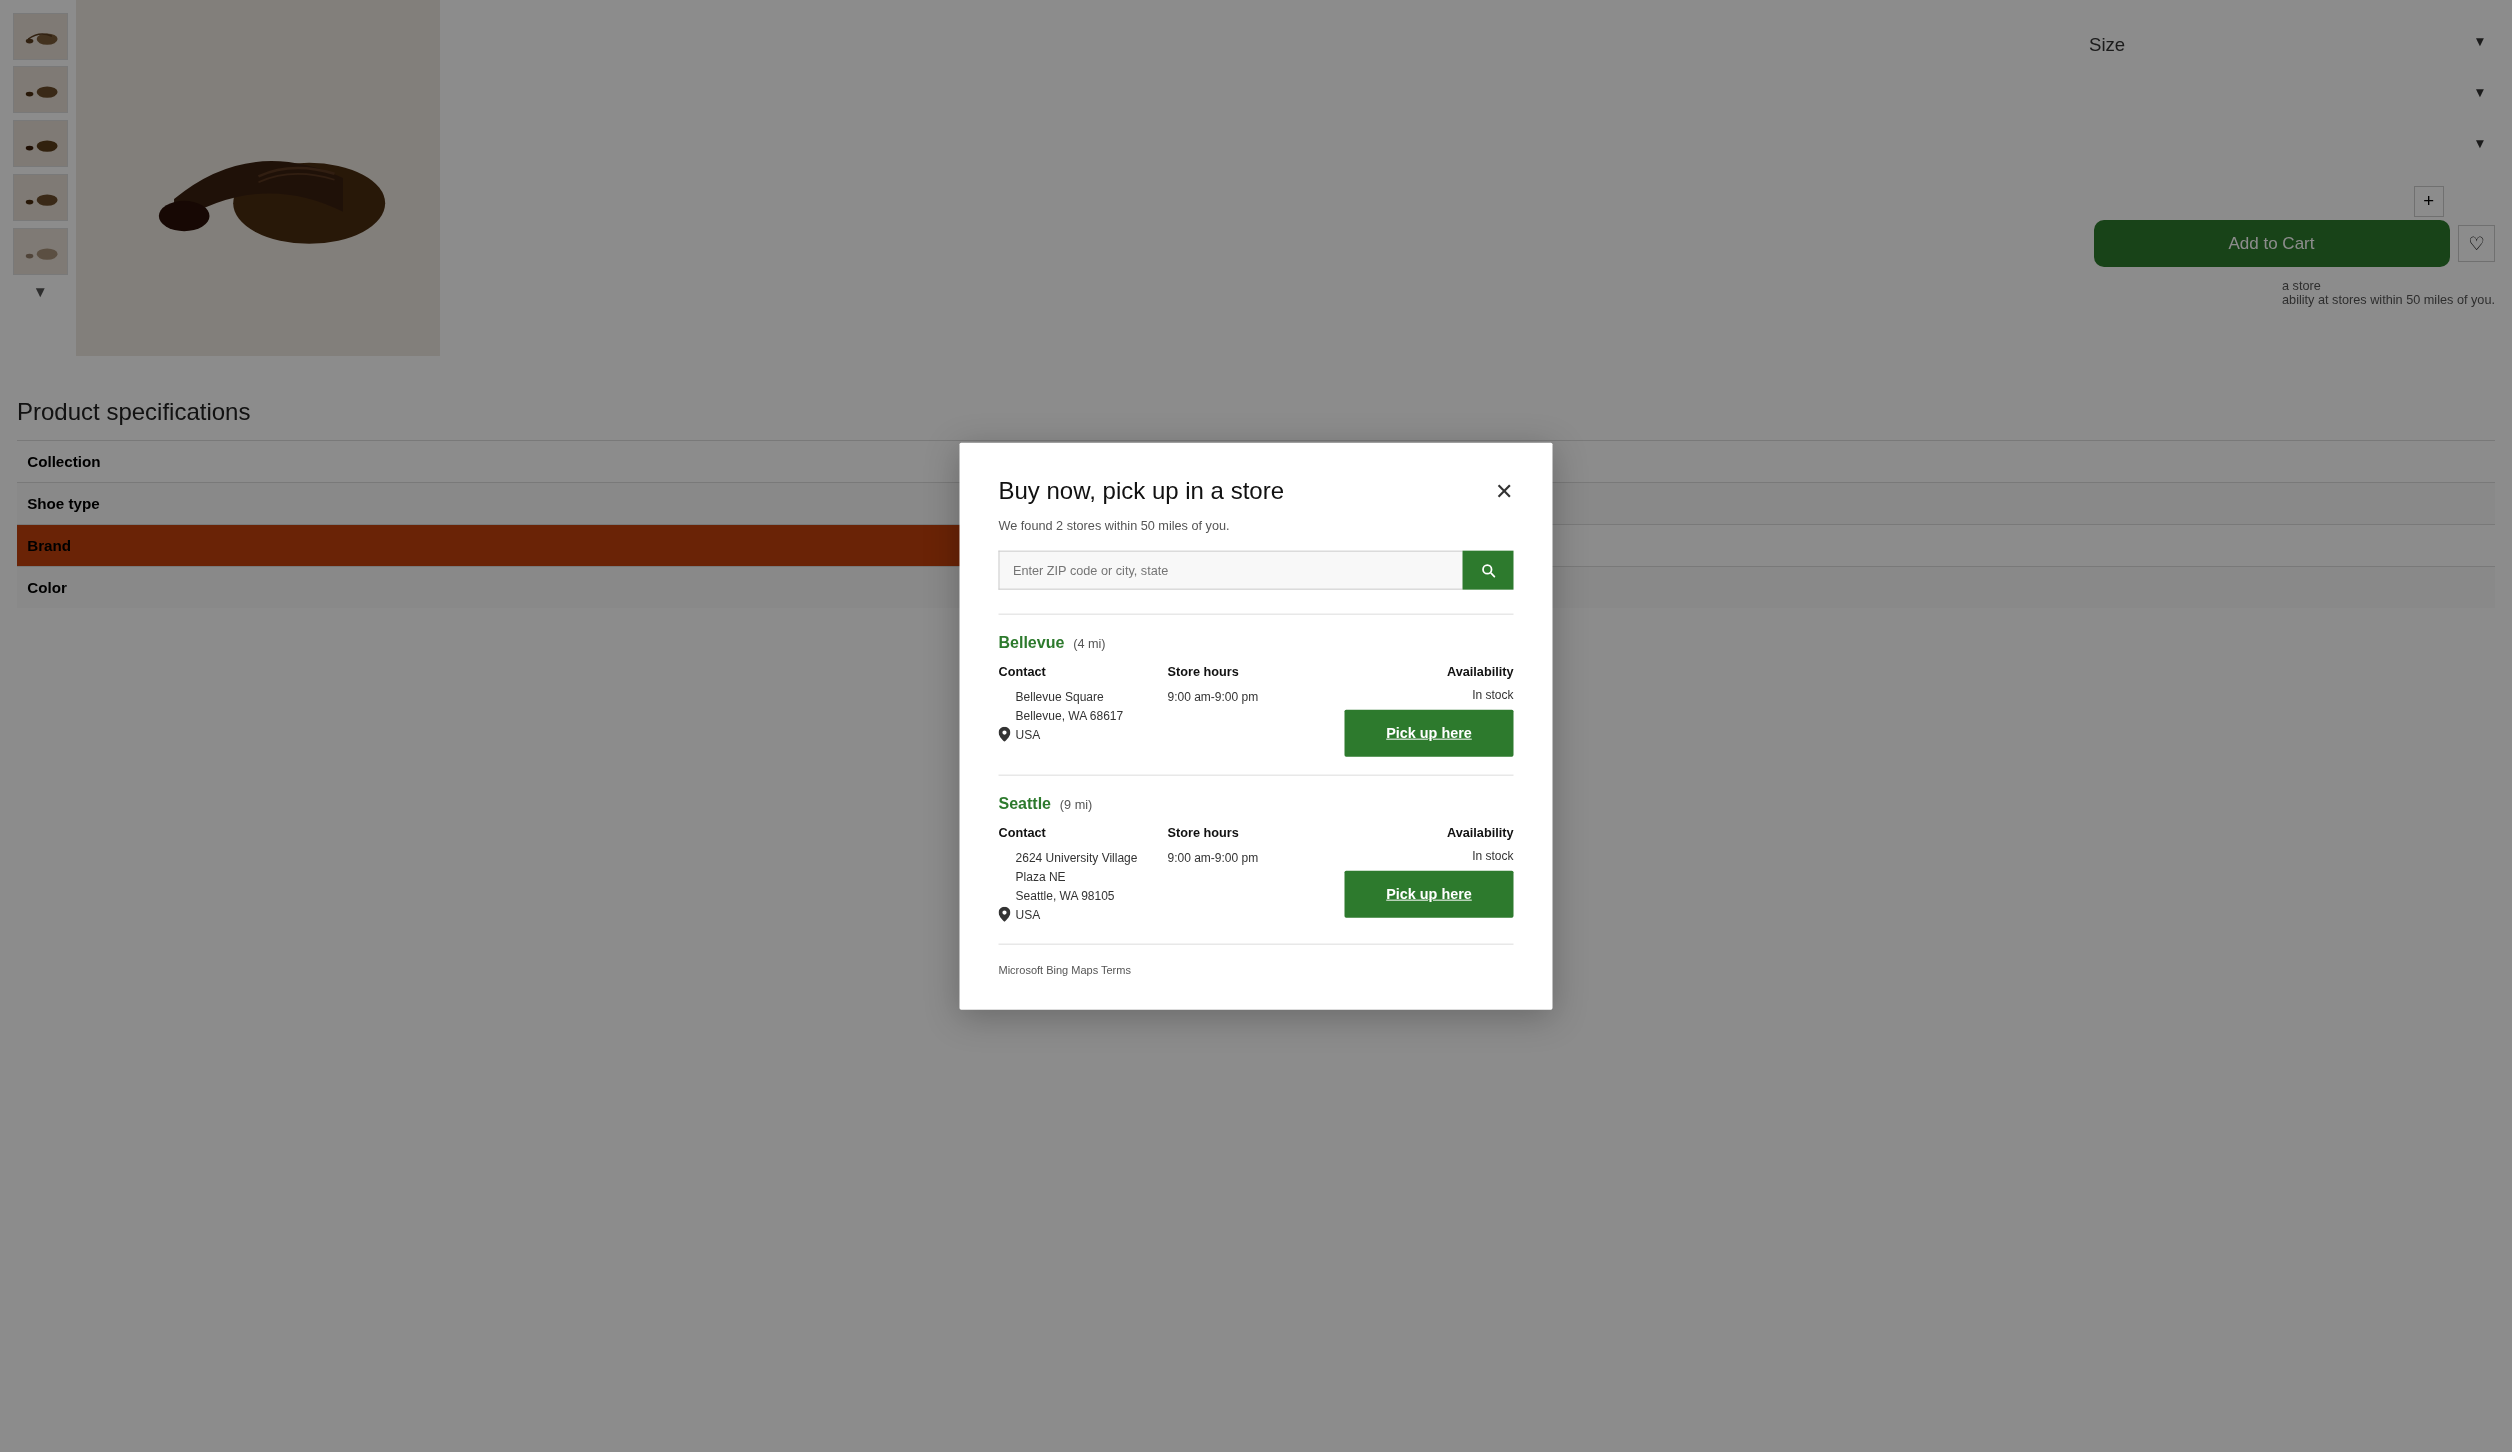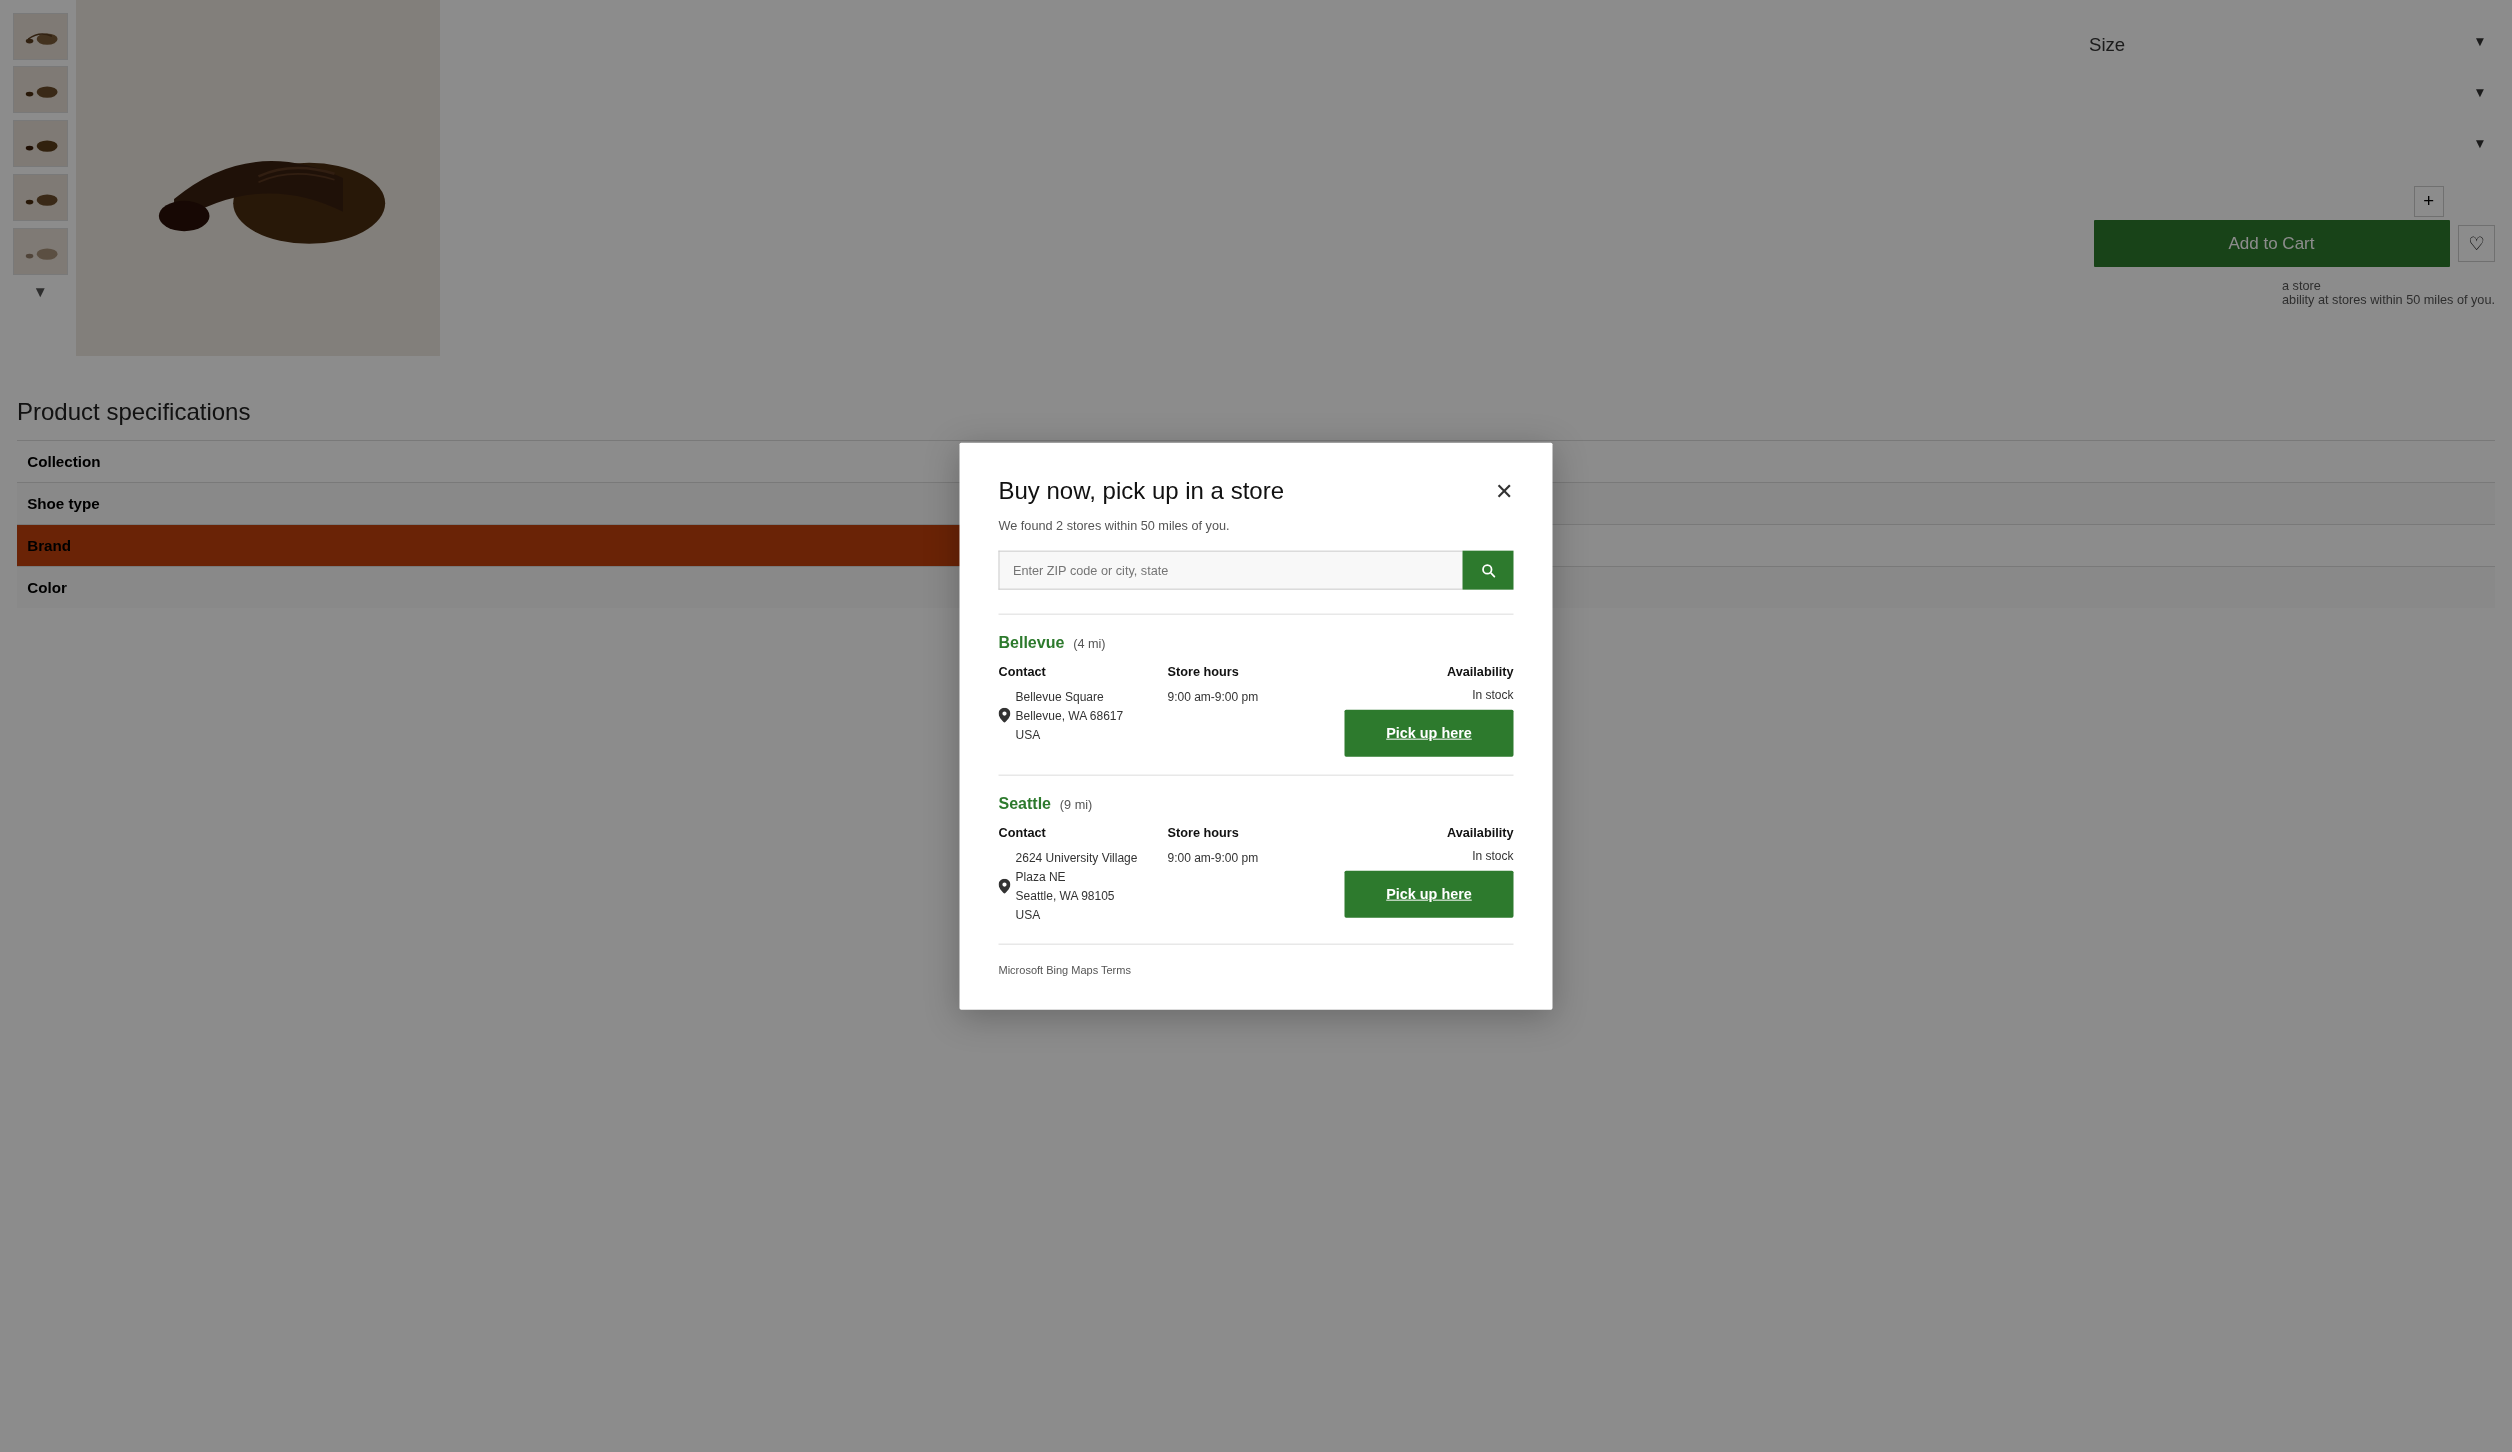--- a/index.html
+++ b/index.html
@@ -143,21 +143,21 @@
     }
 
     .col-content {
       font-size: 12px;
       color: #333;
       line-height: 1.6;
     }
 
     .address-row {
       display: flex;
-      align-items: center;
+      align-items: flex-end;
       gap: 5.1px;
     }
 
     .pin-icon {
       margin-top: 1.7px;
       flex-shrink: 0;
     }
 
     .avail-col {
       text-align: right;
@@ -355,21 +355,21 @@
     </svg>
   </div>
 
   <div style="position:absolute; right:17px; top:34px; width:406px;">
     <div style="font-size:18.6px; color:#333; margin-bottom:5.1px;">Size</div>
     <div style="position:absolute; right:8.5px; top:0; font-size:13.5px; color:#333;">▼</div>
     <div style="position:absolute; right:8.5px; top:51px; font-size:13.5px; color:#333;">▼</div>
     <div style="position:absolute; right:8.5px; top:102px; font-size:13.5px; color:#333;">▼</div>
 
     <div style="position:absolute; top:186px; right:0; display:flex; align-items:center; gap:8.5px;">
-      <button style="background:#2d7a2d; color:#fff; border:none; padding:13.5px 34px; font-size:17px; cursor:pointer; border-radius:1px; width:356px;">Add to Cart</button>
+      <button style="background:#2d7a2d; color:#fff; border:none; padding:13.5px 34px; font-size:17px; cursor:pointer; border-radius:10px; width:356px;">Add to Cart</button>
       <div style="width:37px; height:37px; border:0.8px solid #ccc; background:#fff; display:flex; align-items:center; justify-content:center; font-size:18.6px; cursor:pointer;">♡</div>
     </div>
 
     <div style="position:absolute; top:152px; right:51px;">
       <div style="width:30.5px; height:30.5px; border:0.8px solid #ccc; background:#fff; display:flex; align-items:center; justify-content:center; font-size:18.6px; cursor:pointer;">+</div>
     </div>
 
     <div style="position:absolute; top:245px; right:0; font-size:12.7px; color:#555;">
       <div>a store</div>
       <div>ability at stores within 50 miles of you.</div>

